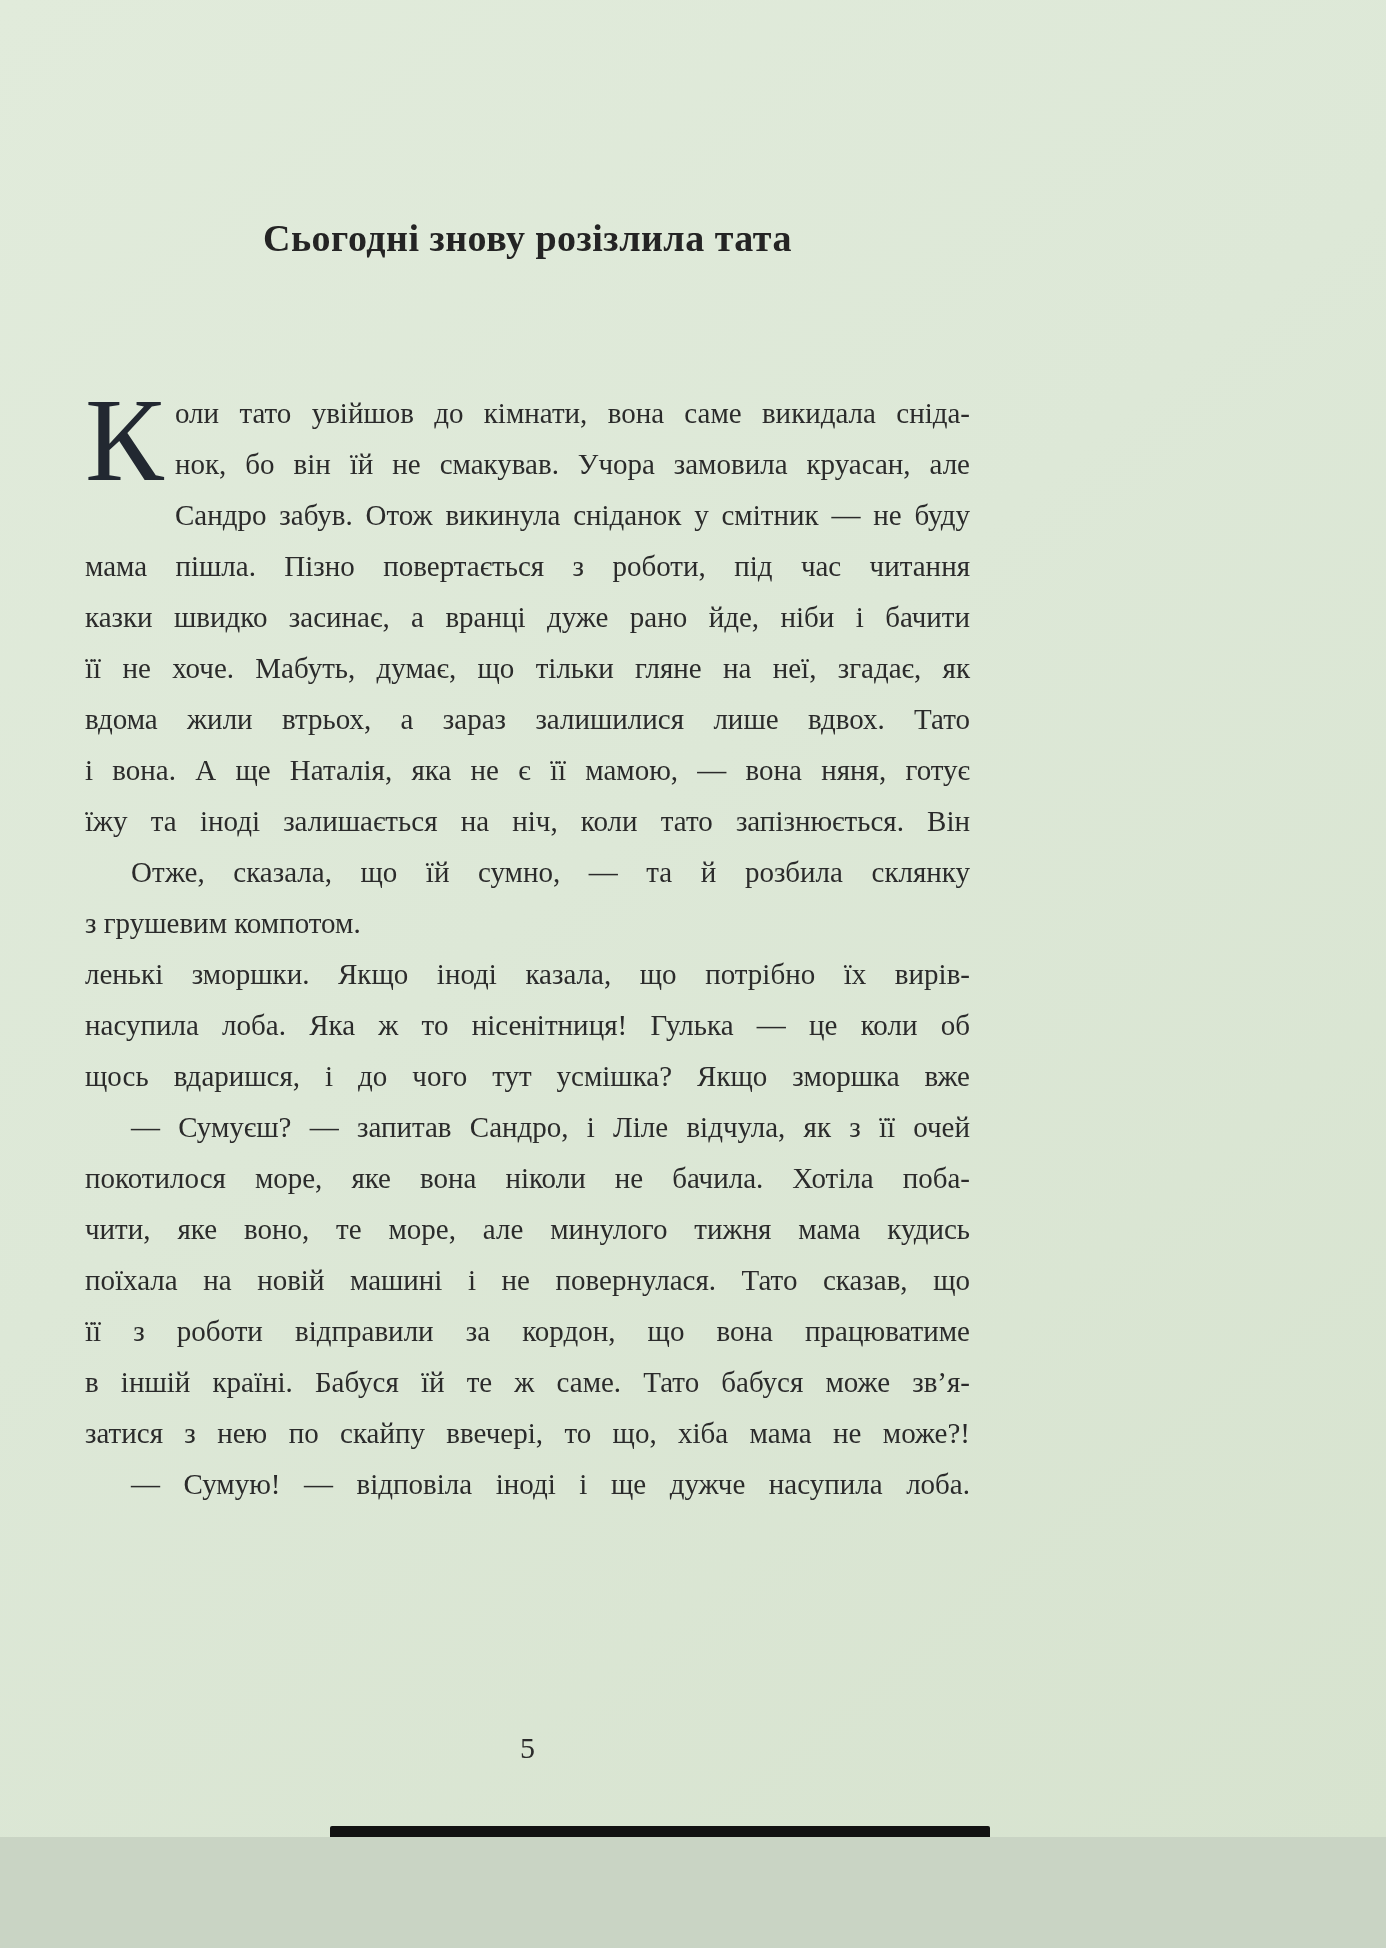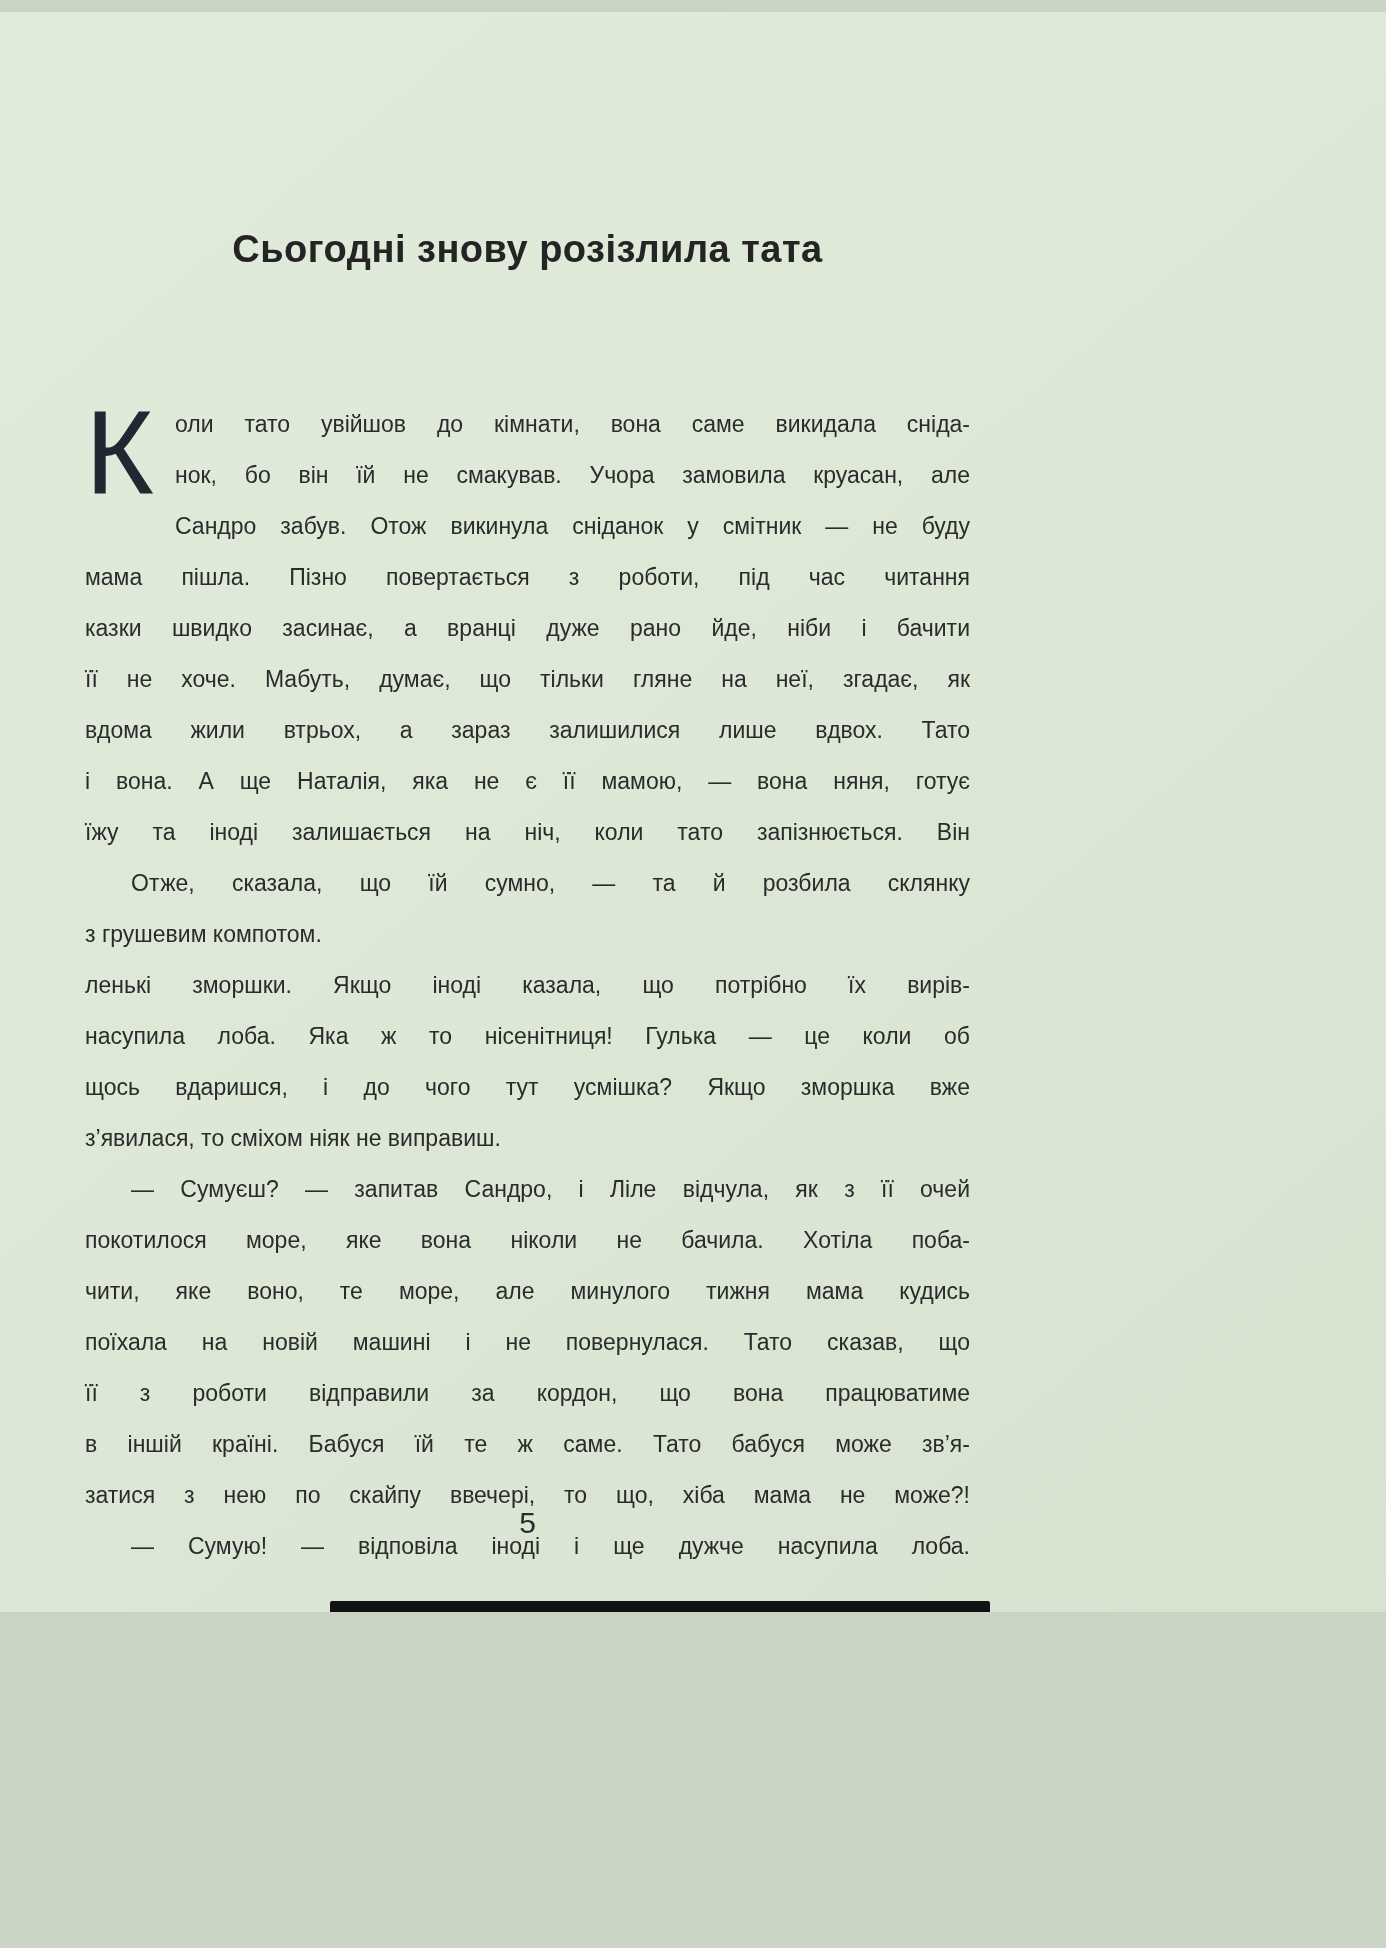--- a/index.html
+++ b/index.html
@@ -3,25 +3,26 @@
 <meta charset="utf-8">
 <style>
   html,body { margin:0; padding:0; }
   body {
     font-family: "Liberation Sans", sans-serif;
     background:#c9d4c4;
   }
   .page {
     position:relative;
     width:1386px;
-    height:1600px;
-    margin:12px auto;
+    height:1837px;
+    margin:0 auto;
     background:linear-gradient(140deg, #e1ebdb 0%, #dde8d7 45%, #d7e3cf 100%);
     overflow:hidden;
     color:#2b2b2b;
+    font-family:Liberation Serif, serif;
   }
   .content {
     position:absolute;
     left:85px;
     top:0;
     width:885px;
   }
   .title {
     margin-top:216px;
     font-size:38px;
@@ -37,21 +38,21 @@
     float:left;
     width:82px;
     height:100px;
     font-size:118px;
     line-height:94px;
     font-weight:400;
     color:#222831;
     margin:6px 8px 0 0;
   }
   .line {
-    font-size:23px;
+    font-size:29px;
     line-height:51px;
     height:51px;
     color:#2b2b2b;
     text-align:justify;
     text-align-last:justify;
     white-space:normal;
   }
   .line.l {
     text-align-last:left;
   }
@@ -93,21 +94,20 @@
       <div class="line">казки швидко засинає, а вранці дуже рано йде, ніби і бачити</div>
       <div class="line">її не хоче. Мабуть, думає, що тільки гляне на неї, згадає, як</div>
       <div class="line">вдома жили втрьох, а зараз залишилися лише вдвох. Тато</div>
       <div class="line">і вона. А ще Наталія, яка не є її мамою, — вона няня, готує</div>
       <div class="line">їжу та іноді залишається на ніч, коли тато запізнюється. Він</div>
       <div class="line ind">Отже, сказала, що їй сумно, — та й розбила склянку</div>
       <div class="line l">з грушевим компотом.</div>
       <div class="line">ленькі зморшки. Якщо іноді казала, що потрібно їх вирів-</div>
       <div class="line">насупила лоба. Яка ж то нісенітниця! Гулька — це коли об</div>
       <div class="line">щось вдаришся, і до чого тут усмішка? Якщо зморшка вже</div>
-      <div class="line l">з’явилася, то сміхом ніяк не виправиш.</div>
       <div class="line ind">— Сумуєш? — запитав Сандро, і Ліле відчула, як з її очей</div>
       <div class="line">покотилося море, яке вона ніколи не бачила. Хотіла поба-</div>
       <div class="line">чити, яке воно, те море, але минулого тижня мама кудись</div>
       <div class="line">поїхала на новій машині і не повернулася. Тато сказав, що</div>
       <div class="line">її з роботи відправили за кордон, що вона працюватиме</div>
       <div class="line">в іншій країні. Бабуся їй те ж саме. Тато бабуся може зв’я-</div>
       <div class="line">затися з нею по скайпу ввечері, то що, хіба мама не може?!</div>
       <div class="line ind">— Сумую! — відповіла іноді і ще дужче насупила лоба.</div>
     </div>
   </div>

